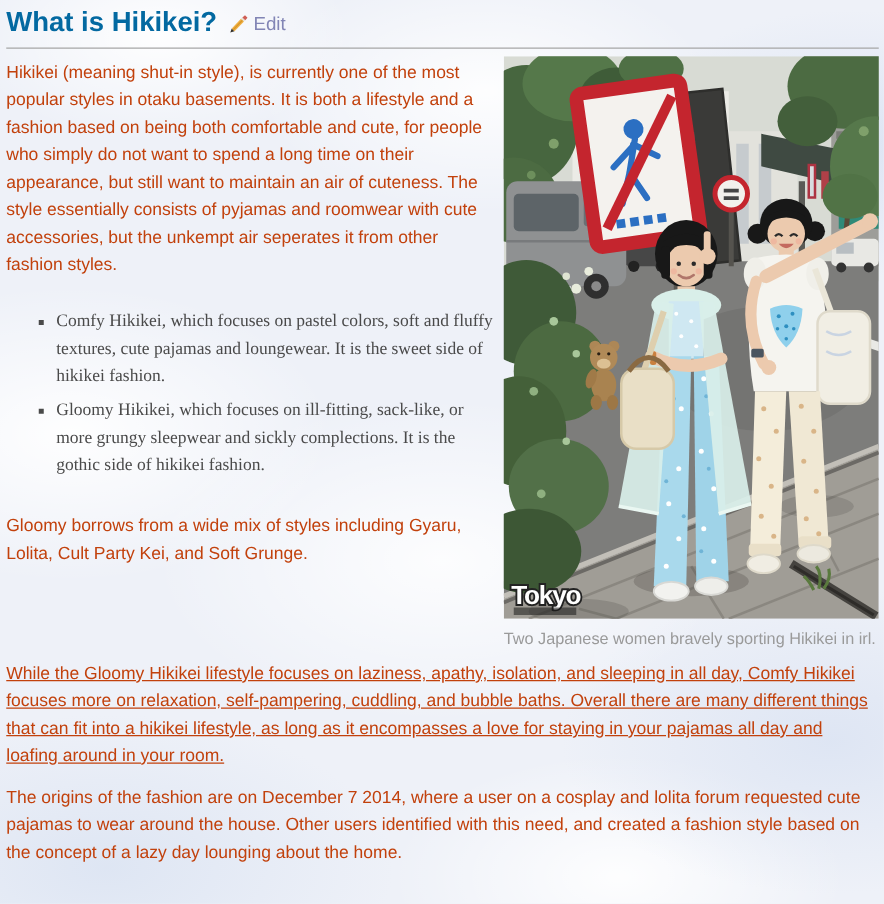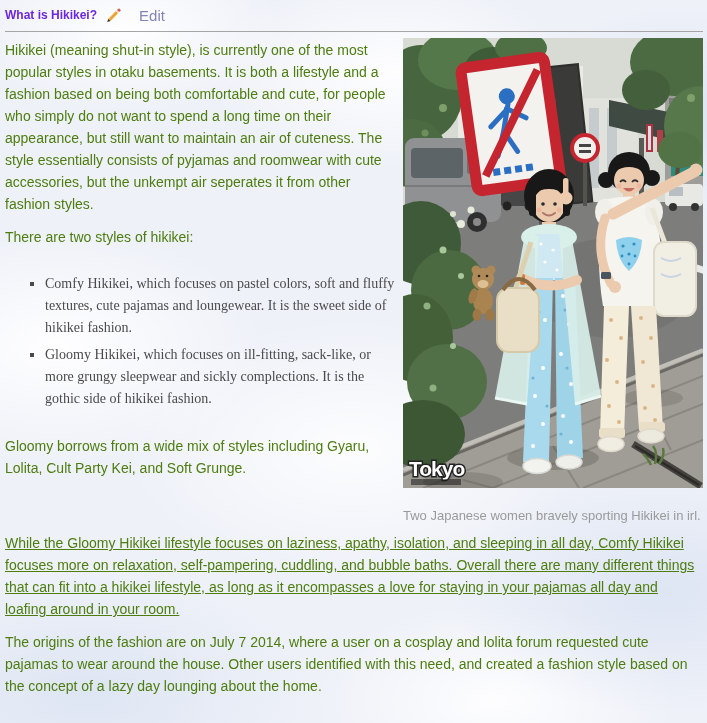--- a/index.html
+++ b/index.html
@@ -13,28 +13,28 @@
       radial-gradient(ellipse 260px 140px at 55% 10%, rgba(255,255,255,.9), rgba(255,255,255,0) 70%),
       radial-gradient(ellipse 240px 150px at 96% 16%, rgba(219,227,243,.9), rgba(219,227,243,0) 72%),
       radial-gradient(ellipse 300px 170px at 8% 48%, rgba(255,255,255,.95), rgba(255,255,255,0) 70%),
       radial-gradient(ellipse 320px 180px at 50% 62%, rgba(255,255,255,.85), rgba(255,255,255,0) 72%),
       radial-gradient(ellipse 300px 170px at 94% 82%, rgba(220,228,243,.9), rgba(220,228,243,0) 72%),
       radial-gradient(ellipse 320px 170px at 12% 96%, rgba(221,229,243,.95), rgba(221,229,243,0) 72%),
       radial-gradient(ellipse 260px 140px at 70% 97%, rgba(255,255,255,.9), rgba(255,255,255,0) 70%);
   }
   .page { padding:3px 4px 0 5px; }
   .title-row { display:flex; align-items:center; gap:9px; }
-  h1 { margin:2px 0 0 0; font-size:12px; font-weight:bold; color:#6d28d9; letter-spacing:0; }
-  .edit-link { display:inline-flex; align-items:flex-start; gap:17px; text-decoration:none; margin-top:4px; cursor:pointer; }
+  h1 { margin:2px 0 0 0; font-size:22px; font-weight:bold; color:#0369a1; letter-spacing:0; }
+  .edit-link { display:inline-flex; align-items:flex-start; gap:4px; text-decoration:none; margin-top:4px; cursor:pointer; }
   .edit-link span { font-size:15px; }
   hr.title-divider { border:0; border-top:1px solid #a6a6a6; margin:7px 0 0 0; }
   figure { float:right; width:300px; margin:6px 0 8px 6px; }
   .photo { width:300px; height:450px; line-height:0; cursor:pointer; }
-  figcaption { font-size:13px; color:#9a9a9a; line-height:17px; margin-top:19px; }
-  p { font-size:14px; line-height:22px; color:#4d7c0f; margin:11px 0; }
+  figcaption { font-size:13px; color:#9a9a9a; line-height:17px; margin-top:7px; }
+  p { font-size:14px; line-height:22px; color:#c2410c; margin:11px 0; }
   p.first { margin-top:7px; }
   p.full { clear:both; margin-top:15px;text-decoration:underline; }
   ul { margin:25px 0; padding-left:40px; list-style:square;font-family:Liberation Serif, serif; }
   li { font-size:14px; line-height:22px; color:#4a4a4a; margin-bottom:5px; }
 </style>
 </head>
 <body>
 
 <div class="page">
 
@@ -321,27 +321,26 @@
 
         <text x="6" y="438" font-size="21" font-weight="bold" font-family="Liberation Sans, sans-serif" fill="#ffffff" stroke="#222222" stroke-width="3" paint-order="stroke" letter-spacing="-1">Tokyo</text>
         <rect x="8" y="441" width="50" height="6" fill="rgba(25,25,25,0.55)"></rect>
       </svg>
     </div>
     <figcaption>Two Japanese women bravely sporting Hikikei in irl.</figcaption>
   </figure>
 
   <p class="first">Hikikei (meaning shut-in style), is currently one of the most popular styles in otaku basements. It is both a lifestyle and a fashion based on being both comfortable and cute, for people who simply do not want to spend a long time on their appearance, but still want to maintain an air of cuteness. The style essentially consists of pyjamas and roomwear with cute accessories, but the unkempt air seperates it from other fashion styles.</p>
 
-  <p>There are two styles of hikikei:</p>
 
   <ul>
     <li>Comfy Hikikei, which focuses on pastel colors, soft and fluffy textures, cute pajamas and loungewear. It is the sweet side of hikikei fashion.</li>
     <li>Gloomy Hikikei, which focuses on ill-fitting, sack-like, or more grungy sleepwear and sickly complections. It is the gothic side of hikikei fashion.</li>
   </ul>
 
   <p>Gloomy borrows from a wide mix of styles including Gyaru, Lolita, Cult Party Kei, and Soft Grunge.</p>
 
 
   <p class="full">While the Gloomy Hikikei lifestyle focuses on laziness, apathy, isolation, and sleeping in all day, Comfy Hikikei focuses more on relaxation, self-pampering, cuddling, and bubble baths. Overall there are many different things that can fit into a hikikei lifestyle, as long as it encompasses a love for staying in your pajamas all day and loafing around in your room.</p>
 
-  <p>The origins of the fashion are on July 7 2014, where a user on a cosplay and lolita forum requested cute pajamas to wear around the house. Other users identified with this need, and created a fashion style based on the concept of a lazy day lounging about the home.</p>
+  <p>The origins of the fashion are on December 7 2014, where a user on a cosplay and lolita forum requested cute pajamas to wear around the house. Other users identified with this need, and created a fashion style based on the concept of a lazy day lounging about the home.</p>
 
 </div>
 
 </body></html>

